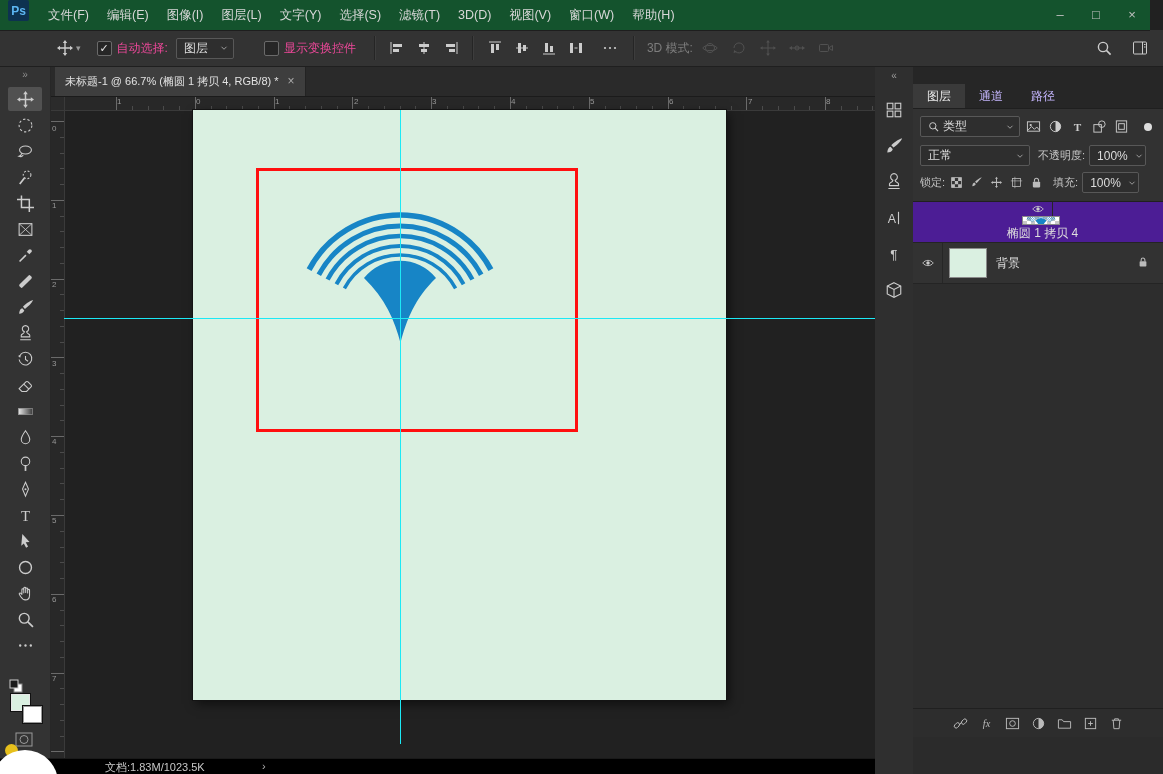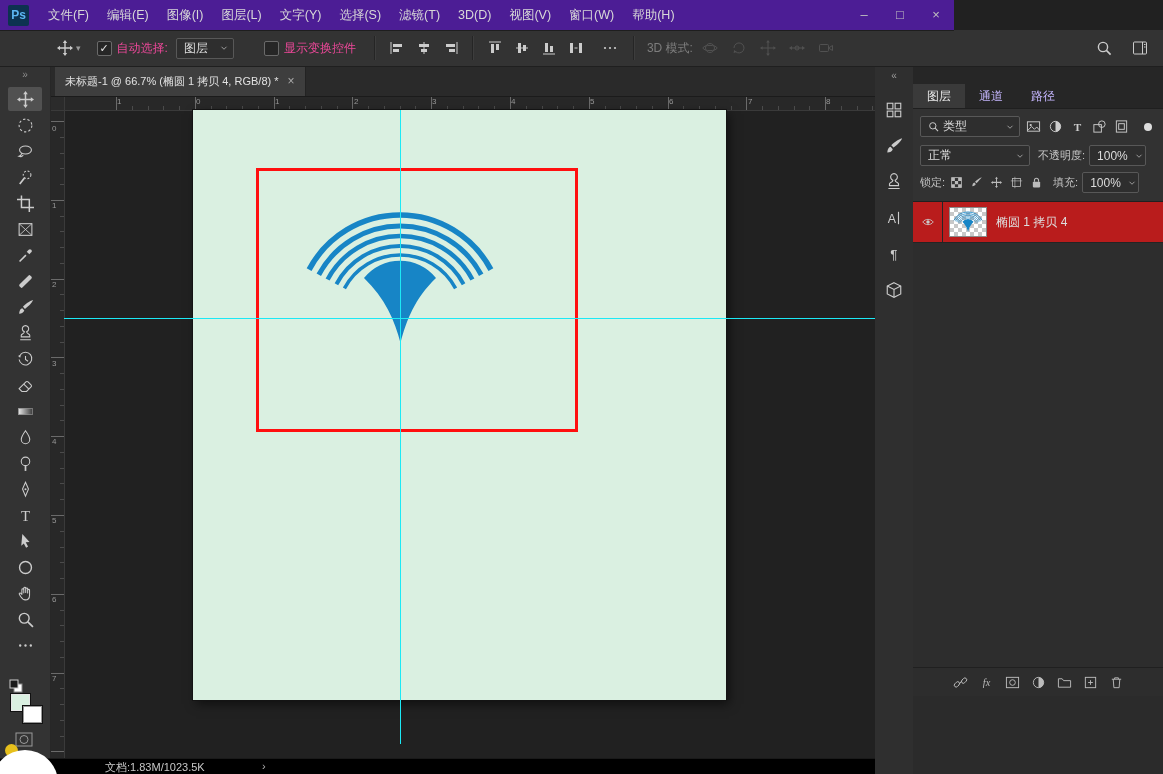--- a/index.html
+++ b/index.html
@@ -1,21 +1,21 @@
 <!DOCTYPE html>
 <html><head>
 <meta charset="utf-8">
 <style>
   html,body{margin:0;padding:0;}
   body{width:1163px;height:774px;position:relative;overflow:hidden;background:#212121;
        font-family:"Liberation Sans",sans-serif;-webkit-font-smoothing:antialiased;}
   svg{display:block;}
   
-  #menubar{position:absolute;left:0;top:0;width:954px;height:30px;background:#4c1d95;
-           display:flex;align-items:center;z-index:6;border-bottom:1px solid #1e1e1e;}
+  #menubar{position:absolute;left:0;top:0;width:1150px;height:30px;background:#14532d;
+           display:flex;z-index:6;border-bottom:1px solid #1e1e1e;}
   .ps-logo{width:21px;height:21px;margin:0 10px 0 8px;background:#0d3250;color:#5cb6f2;
            font-size:12px;font-weight:bold;display:flex;align-items:center;justify-content:center;border-radius:2px;}
   .menu-item{padding:0 9px;font-size:12.5px;color:#d8d8d8;line-height:30px;cursor:default;}
   #win-controls{margin-left:auto;display:flex;}
   .win-btn{width:36px;text-align:center;color:#c0c0c0;font-size:13px;line-height:30px;}
   
   #optionsbar{position:absolute;left:0;top:30px;width:1163px;height:36px;background:#333333;
               border-bottom:1px solid #1f1f1f;display:flex;align-items:center;z-index:5;}
   .ob-sep{width:1px;height:24px;background:#252525;border-right:1px solid #3d3d3d;}
   .checkbox{width:13px;height:13px;background:#262626;border:1px solid #6a6a6a;border-radius:2px;
@@ -88,21 +88,21 @@
   .small-icon{width:18px;height:18px;margin-left:4px;display:flex;align-items:center;justify-content:center;}
   #filter-dot{width:8px;height:8px;border-radius:50%;background:#dddddd;margin-left:auto;margin-right:4px;}
   #blend-row{padding:2px 7px 6px 7px;}
   #blend-combo{width:110px;}
   .mini-label{font-size:11px;color:#c4c4c4;margin-left:8px;white-space:nowrap;}
   .val-combo{width:57px;margin-left:4px;}
   #lock-row{padding:0 7px 8px 7px;border-bottom:1px solid #202020;}
   .lock-icon{width:17px;height:17px;margin-left:3px;display:flex;align-items:center;justify-content:center;}
   
   .layer-row{height:40px;display:flex;align-items:center;border-bottom:1px solid #242424;position:relative;background:#323232;}
-  .layer-row.selected{background:#b91c1c;}
+  .layer-row.selected{background:#4c1d95;flex-direction:column;}
   .eye-cell{width:29px;height:40px;display:flex;align-items:center;justify-content:center;border-right:1px solid #262626;}
   .thumb{width:38px;height:30px;margin-left:6px;border:1px solid #8a8a8a;box-sizing:border-box;
          display:flex;align-items:center;justify-content:center;overflow:hidden;background:#fff;}
   .thumb.checker{background:#ffffff;background-image:linear-gradient(45deg,#c8c8c8 25%,transparent 25%,transparent 75%,#c8c8c8 75%),linear-gradient(45deg,#c8c8c8 25%,transparent 25%,transparent 75%,#c8c8c8 75%);background-size:8px 8px;background-position:0 0,4px 4px;}
   .layer-name{font-size:12px;color:#dedede;margin-left:9px;white-space:nowrap;}
   .layer-lock{position:absolute;right:14px;top:13px;}
   #layers-empty{height:424px;background:#2d2d2d;}
   #panel-footer{height:28px;border-top:1px solid #202020;background:#2d2d2d;display:flex;align-items:center;padding-left:34px;}
   .footer-icon{width:26px;height:20px;display:flex;align-items:center;justify-content:center;}
   
@@ -640,20 +640,36 @@
                 <path class="shape-stroke" fill="none" stroke-width="5.5" d="M19.1 64.6A103 103 0 0 1 200.9 64.6" stroke="#1785c6"></path>
                 <path class="shape-stroke" fill="none" stroke-width="5" d="M28.8 69.8A92 92 0 0 1 191.2 69.8" stroke="#1785c6"></path>
                 <path class="shape-stroke" fill="none" stroke-width="4.5" d="M37.6 74.5A82 82 0 0 1 182.4 74.5" stroke="#1785c6"></path>
                 <path class="shape-stroke" fill="none" stroke-width="4" d="M46.4 79.2A72 72 0 0 1 173.6 79.2" stroke="#1785c6"></path>
                 <path class="shape-stroke" fill="none" stroke-width="3.5" d="M54.4 83.4A63 63 0 0 1 165.6 83.4" stroke="#1785c6"></path>
                 <path class="shape-fill" stroke="none" d="M110.5 138C105 116 95 93 74 73A46 46 0 0 1 146 73C125 93 116 116 110.5 138Z" fill="#1785c6"></path>
               </svg>
             </div>
             <div class="layer-name">椭圆 1 拷贝 4</div>
           </div>
+          <div class="layer-row">
+            <div class="eye-cell">
+              <svg width="14" height="14" viewBox="0 0 16 16">
+                <path d="M2 8c3-4 9-4 12 0-3 4-9 4-12 0z" stroke="#cccccc" fill="none"></path>
+                <circle cx="8" cy="8" r="2" fill="#cccccc"></circle>
+              </svg>
+            </div>
+            <div class="thumb" style="background: rgb(218, 240, 225);"></div>
+            <div class="layer-name">背景</div>
+            <div class="layer-lock">
+              <svg width="12" height="12" viewBox="0 0 16 16">
+                <rect x="3.5" y="7" width="9" height="7" rx="1" fill="#bbbbbb"></rect>
+                <path d="M5.5 7V5.2a2.5 2.5 0 0 1 5 0V7" stroke="#bbbbbb" fill="none" stroke-width="1.4"></path>
+              </svg>
+            </div>
+          </div>
         </div>
       <div id="layers-empty"></div>
       <div id="panel-footer">
           <div class="footer-icon">
             <svg width="15" height="15" viewBox="0 0 16 16">
               <path d="M6.2 9.8l3.6-3.6" stroke="#bbbbbb"></path>
               <rect x="1" y="8" width="6.4" height="4" rx="2" transform="rotate(-45 4.2 10)" stroke="#bbbbbb" fill="none"></rect>
               <rect x="8.6" y="4" width="6.4" height="4" rx="2" transform="rotate(-45 11.8 6)" stroke="#bbbbbb" fill="none"></rect>
             </svg>
           </div>

